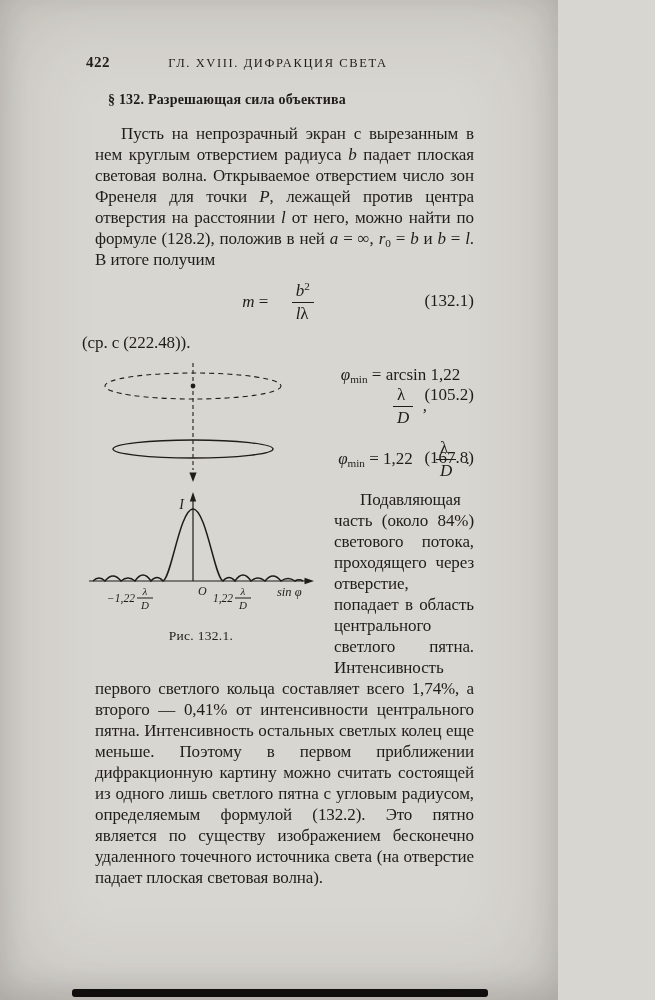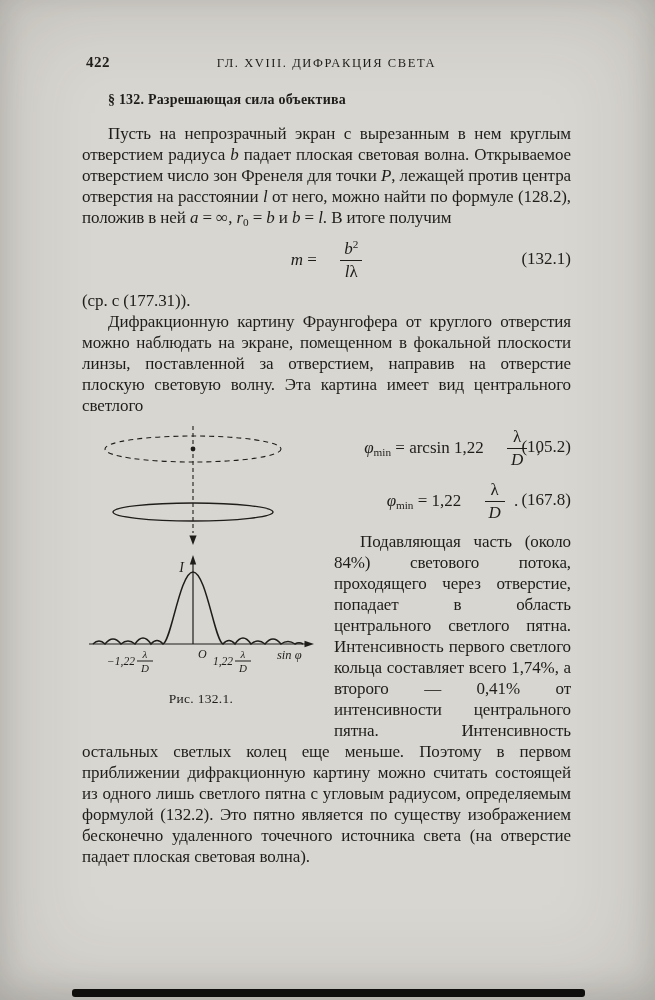--- a/index.html
+++ b/index.html
@@ -3,21 +3,21 @@
 <meta charset="utf-8">
 <style>
   html, body {
     margin: 0; padding: 0;
     width: 655px; height: 1000px;
     overflow: hidden;
     background: #d8d6d1;
   }
   .page {
     position: relative;
-    width: 655px; height: 1000px;
+    width: 558px; height: 1000px;
     background: #d8d6d1;
     box-shadow: inset 0 0 95px rgba(50,45,35,.18), inset 0 -10px 30px rgba(0,0,0,.12);
     overflow: hidden;
     color: #1f1d1a;
     font-family: "Liberation Serif", "DejaVu Serif", serif;
   }
   .content {
     position: absolute;
     left: 82px; right: 84px; top: 32px;
   }
@@ -41,39 +41,39 @@
     margin: 18px 0 15px 0;
     padding-left: 26px;
     letter-spacing: .2px;
   }
   .para {
     margin: 0;
     font-size: 17px; line-height: 21px;
     text-align: justify;
     letter-spacing: -0.1px;
   }
-  .indent { text-indent: 26px; }
+  .indent { text-indent: 26px; margin-left: 13px; }
   sub, sup { font-size: 66%; line-height: 0; }
   sup { vertical-align: .55em; }
   sub { vertical-align: -.25em; }
   .formula {
     position: relative;
     overflow: hidden;           
     text-align: center;
     font-size: 17px; line-height: 1.15;
     margin: 9px 0;
     min-height: 34px;
   }
   .fcontent { display: inline-block; vertical-align: middle; padding-top: 2px; }
   .fcontent > span { vertical-align: middle; }
   .flhs { margin-right: 7px; }
   .fend { margin-left: 5px; }
   .frac {
     display: inline-block; vertical-align: middle;
-    text-align: center;
+    text-align: left;
     margin-left: 12px;
   }
   .frac .num { display: block; padding: 0 4px 1px; border-bottom: 1.3px solid #1f1d1a; }
   .frac .den { display: block; padding: 1px 4px 0; }
   .tag {
     position: absolute; right: 0; top: 50%;
     transform: translateY(-50%);
     text-align: right;
   }
   .fig {
@@ -113,24 +113,23 @@
       <span class="fcontent">
         <span class="flhs"><i>m</i> =</span>
         <span class="frac">
           <span class="num"><i>b</i><sup>2</sup></span>
           <span class="den"><i>l</i>λ</span>
         </span>
       </span>
       <span class="tag">(132.1)</span>
     </div>
 
-    <p class="para">(ср. с (177.31)).</p>
+    <p class="para">(ср. с (222.48)).</p>
 
 
-    <p class="para indent">Дифракционную картину Фраунгофера от круглого отверстия можно наблюдать на экране, помещенном в фокальной плоскости линзы, поставленной за отверстием, направив на отверстие плоскую световую волну. Эта картина имеет вид центрального светлого</p>
 
     <figure class="fig">
       <svg width="236" height="254" viewBox="0 0 236 254">
 
         <line x1="110" y1="4" x2="110" y2="111" stroke="#1f1d1a" stroke-width="1.1" stroke-dasharray="4,3"></line>
 
         <ellipse cx="110" cy="27" rx="88" ry="13" fill="none" stroke="#1f1d1a" stroke-width="1.1" stroke-dasharray="5,4"></ellipse>
         <circle cx="110" cy="27" r="2.4" fill="#1f1d1a"></circle>
 
         <ellipse cx="110" cy="90" rx="80" ry="9" fill="none" stroke="#1f1d1a" stroke-width="1.4"></ellipse>

